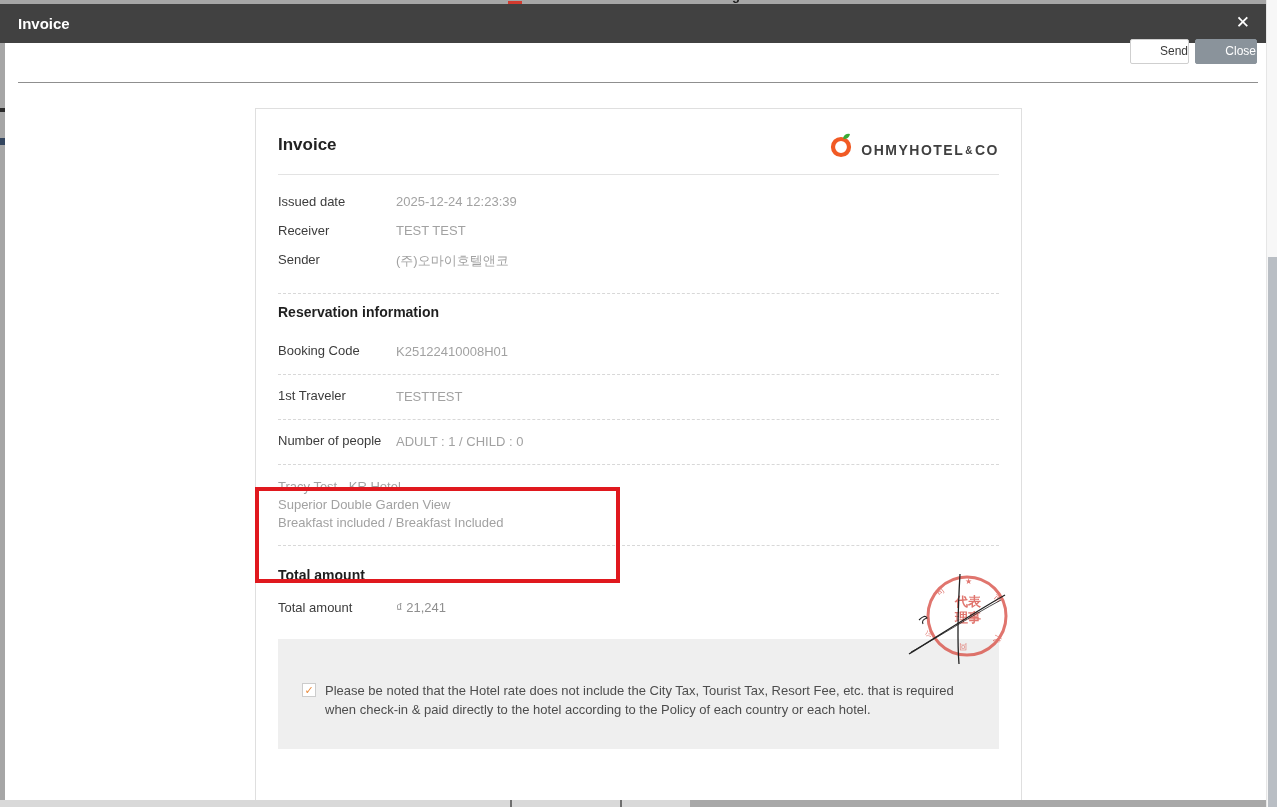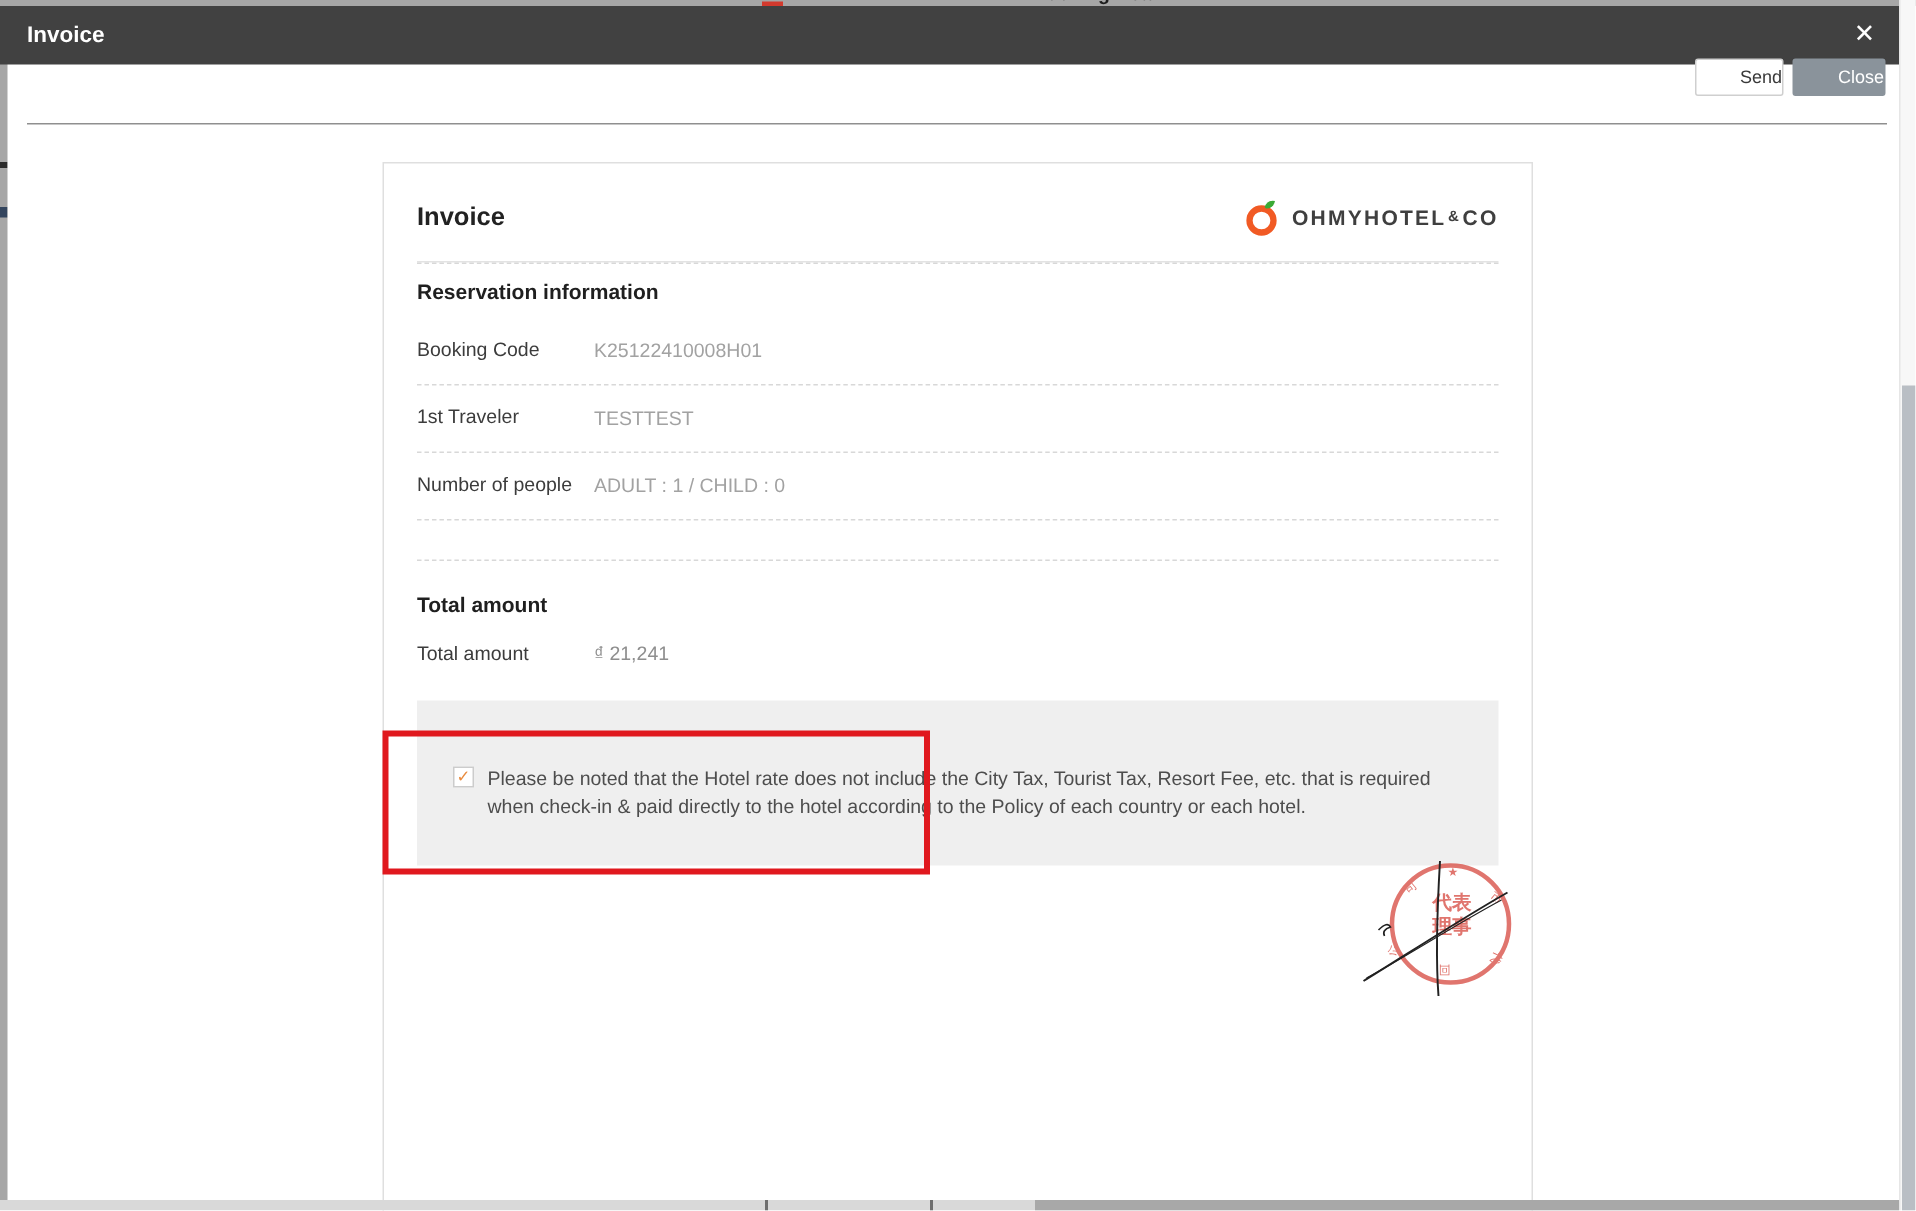--- a/index.html
+++ b/index.html
@@ -40,21 +40,21 @@
     border:1px solid #8a939b; color:#ffffff; }
   .top-rule { position:absolute; left:18px; top:82px; width:1240px; height:0;
     border-top:1px solid #8f8f8f; }
 
   
   .card { position:absolute; left:255px; top:108px; width:767px; height:760px;
     background:#ffffff; border:1px solid #dfdfdf; padding:0 22px; z-index:8; }
   .card-title-row { display:flex; justify-content:space-between; align-items:center; padding-top:22px; }
   .card-title { font-size:17px; font-weight:bold; color:#222222; }
 
-  .brand { display:flex; align-items:center; gap:6px; }
+  .brand { display:flex; align-items:flex-end; gap:6px; }
   .brand-text { font-weight:bold; color:#3f3f3f; font-size:14px; letter-spacing:1.5px; display:flex; align-items:center; }
   .brand-text .amp { font-size:10px; margin:0 1px; }
 
   .solid-div { border-top:1px solid #e3e3e3; margin-top:16px; }
   .dashed-div { border-top:1px dashed #d8d8d8; }
 
   .meta-rows { padding:12px 0 16px; }
   .row { display:flex; padding:7px 0; font-size:13px; }
   .row .lbl { width:118px; color:#3c3c3c; flex-shrink:0; }
   .row .val { color:#a2a2a2; }
@@ -127,39 +127,58 @@
       <span class="brand-text">
         <span>OHMYHOTEL</span>
           <span class="amp">&amp;</span>
           <span>CO</span>
       </span>
     </div>
   </div>
 
   <div class="solid-div"></div>
 
+  <div class="meta-rows">
+    <div class="row">
+      <span class="lbl">Issued date</span>
+      <span class="val">2025-12-24 12:23:39</span>
+    </div>
+    <div class="row">
+      <span class="lbl">Receiver</span>
+      <span class="val">TEST TEST</span>
+    </div>
+    <div class="row">
+      <span class="lbl">Sender</span>
+      <span class="val">(주)오마이호텔앤코</span>
+    </div>
+  </div>
 
   <div class="dashed-div"></div>
 
   <div class="section-heading">Reservation information</div>
 
   <div class="res-rows">
     <div class="res-row">
       <span class="lbl">Booking Code</span>
       <span class="val">K25122410008H01</span>
     </div>
     <div class="res-row">
       <span class="lbl">1st Traveler</span>
       <span class="val">TESTTEST</span>
     </div>
     <div class="res-row">
       <span class="lbl">Number of people</span>
       <span class="val">ADULT : 1 / CHILD : 0</span>
     </div>
     <div class="res-row">
+      <span class="val">
+        <span>Tracy Test - KR Hotel</span><br>
+        <span>Superior Double Garden View</span><br>
+        <span>Breakfast included / Breakfast Included</span>
+      </span>
     </div>
   </div>
 
   <div class="section-heading total-heading">Total amount</div>
   <div class="total-row">
     <span class="lbl">Total amount</span>
     <span class="val">₫ 21,241</span>
   </div>
 
   <div class="guidelines">

